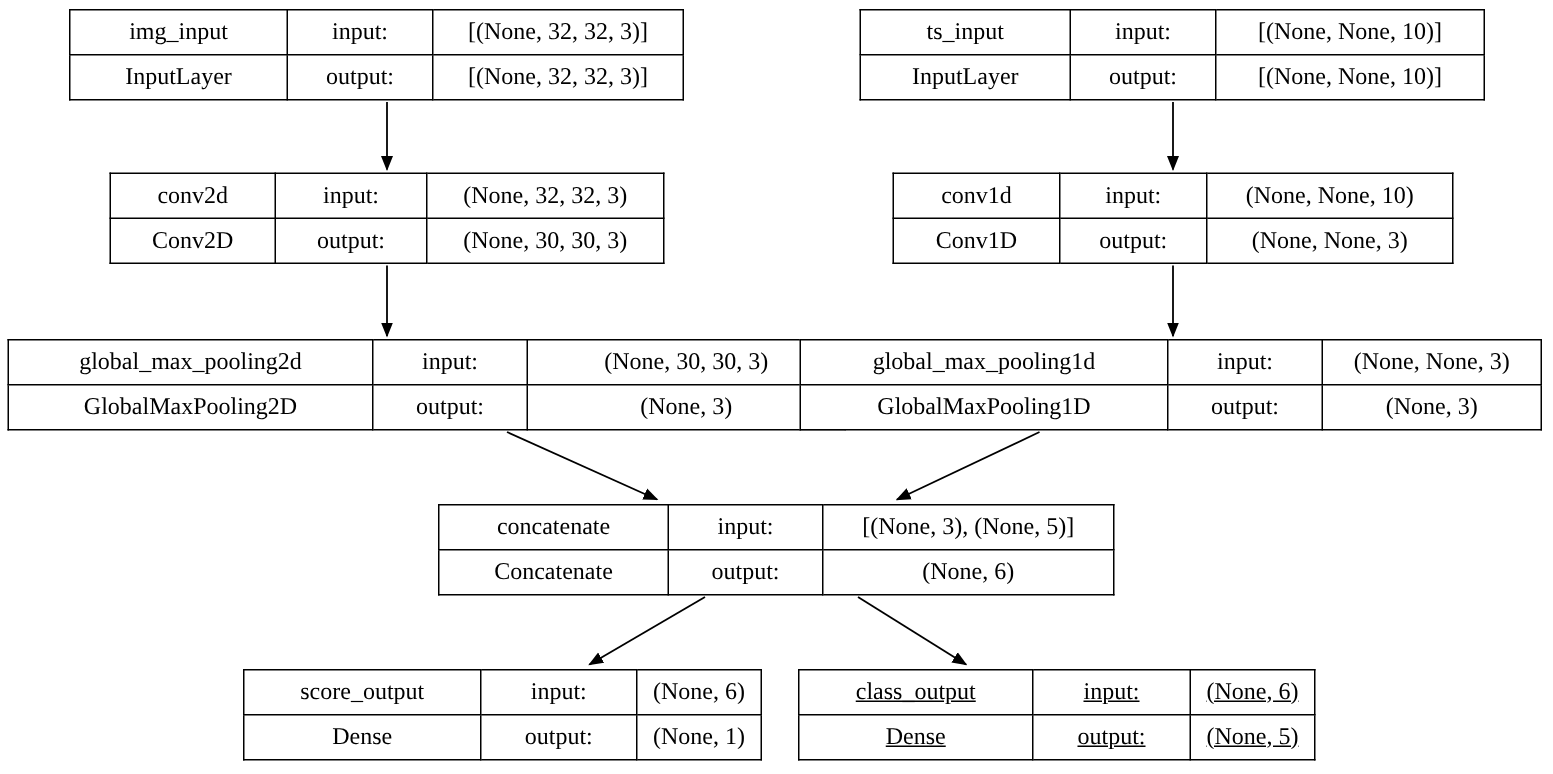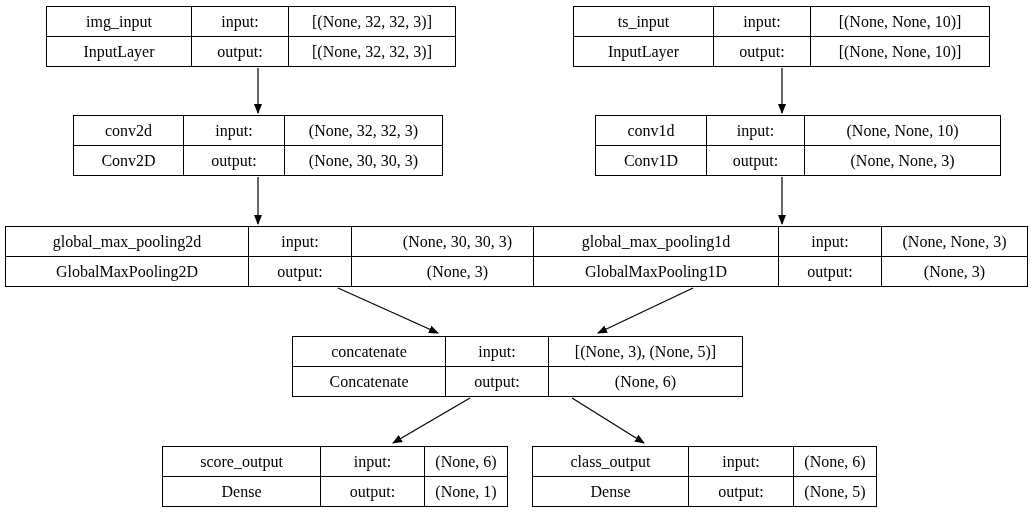--- a/index.html
+++ b/index.html
@@ -36,31 +36,31 @@
     white-space: nowrap;
     overflow: hidden;
   }
   
   .n0 { left: 46px;  top: 6px;   width: 410px; }
   .n0 td:nth-child(1){ width:132px } .n0 td:nth-child(2){ width:84px }
   .n1 { left: 573px; top: 6px;   width: 417px; border-radius: 23px; }
   .n1 td:nth-child(1){ width:127px } .n1 td:nth-child(2){ width:84px }
   .n2 { left: 73px;  top: 115px; width: 370px; }
   .n2 td:nth-child(1){ width:97px }  .n2 td:nth-child(2){ width:88px }
-  .n3 { left: 595px; top: 115px; width: 406px; }
+  .n3 { left: 595px; top: 115px; width: 374px; }
   .n3 td:nth-child(1){ width:98px }  .n3 td:nth-child(2){ width:85px }
   .n4 { left: 5px;   top: 226px; width: 559px; }
   .n4 td:nth-child(1){ width:230px } .n4 td:nth-child(2){ width:90px }
   .n5 { left: 533px; top: 226px; width: 495px; }
   .n5 td:nth-child(1){ width:232px } .n5 td:nth-child(2){ width:90px }
   .n6 { left: 292px; top: 336px; width: 451px; border-radius: 29px; }
   .n6 td:nth-child(1){ width:140px } .n6 td:nth-child(2){ width:90px }
   .n7 { left: 162px; top: 446px; width: 346px; }
   .n7 td:nth-child(1){ width:145px } .n7 td:nth-child(2){ width:91px }
-  .n8 { left: 532px; top: 446px; width: 345px; }
+  .n8 { left: 532px; top: 446px; width: 345px; text-decoration: underline; }
   .n8 td:nth-child(1){ width:143px } .n8 td:nth-child(2){ width:92px }
 </style>
 </head>
 <body>
 
 <div class="canvas">
 
   <svg class="edges" width="1035" height="516" viewBox="0 0 1035 516" xmlns="http://www.w3.org/2000/svg">
     <defs>
       <marker id="arrow" viewBox="0 0 10 10" refX="9" refY="5" markerWidth="10" markerHeight="10" markerUnits="userSpaceOnUse" orient="auto">

